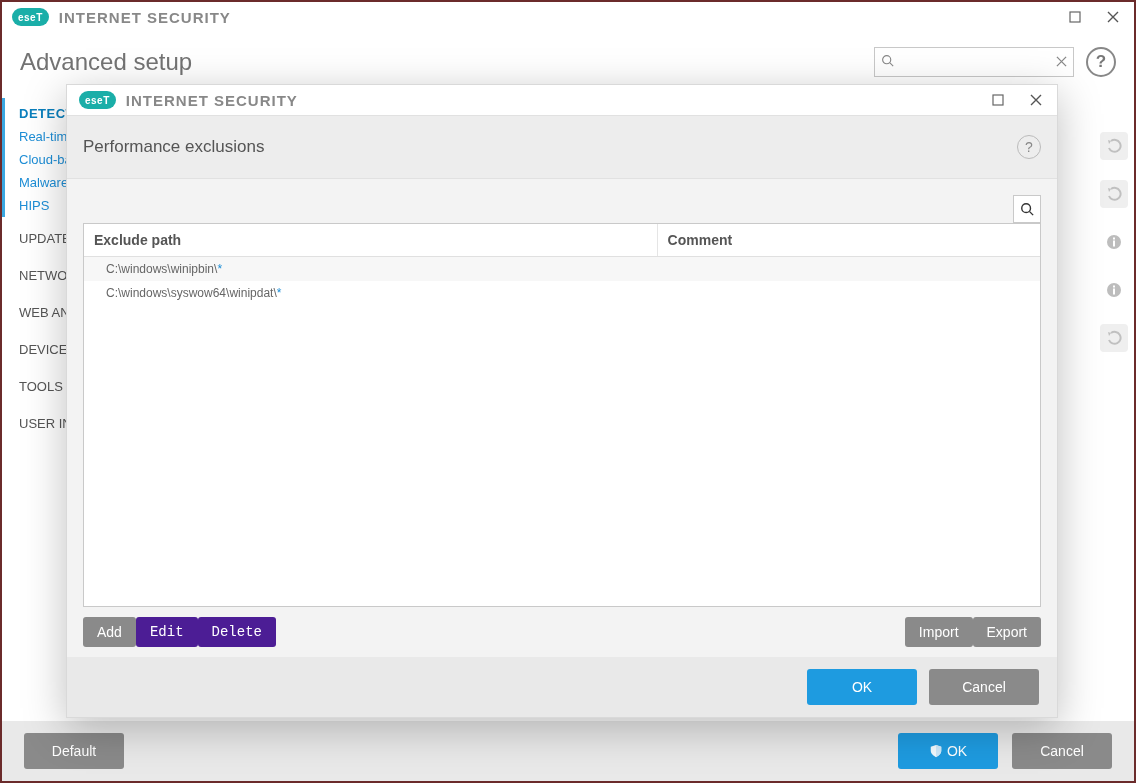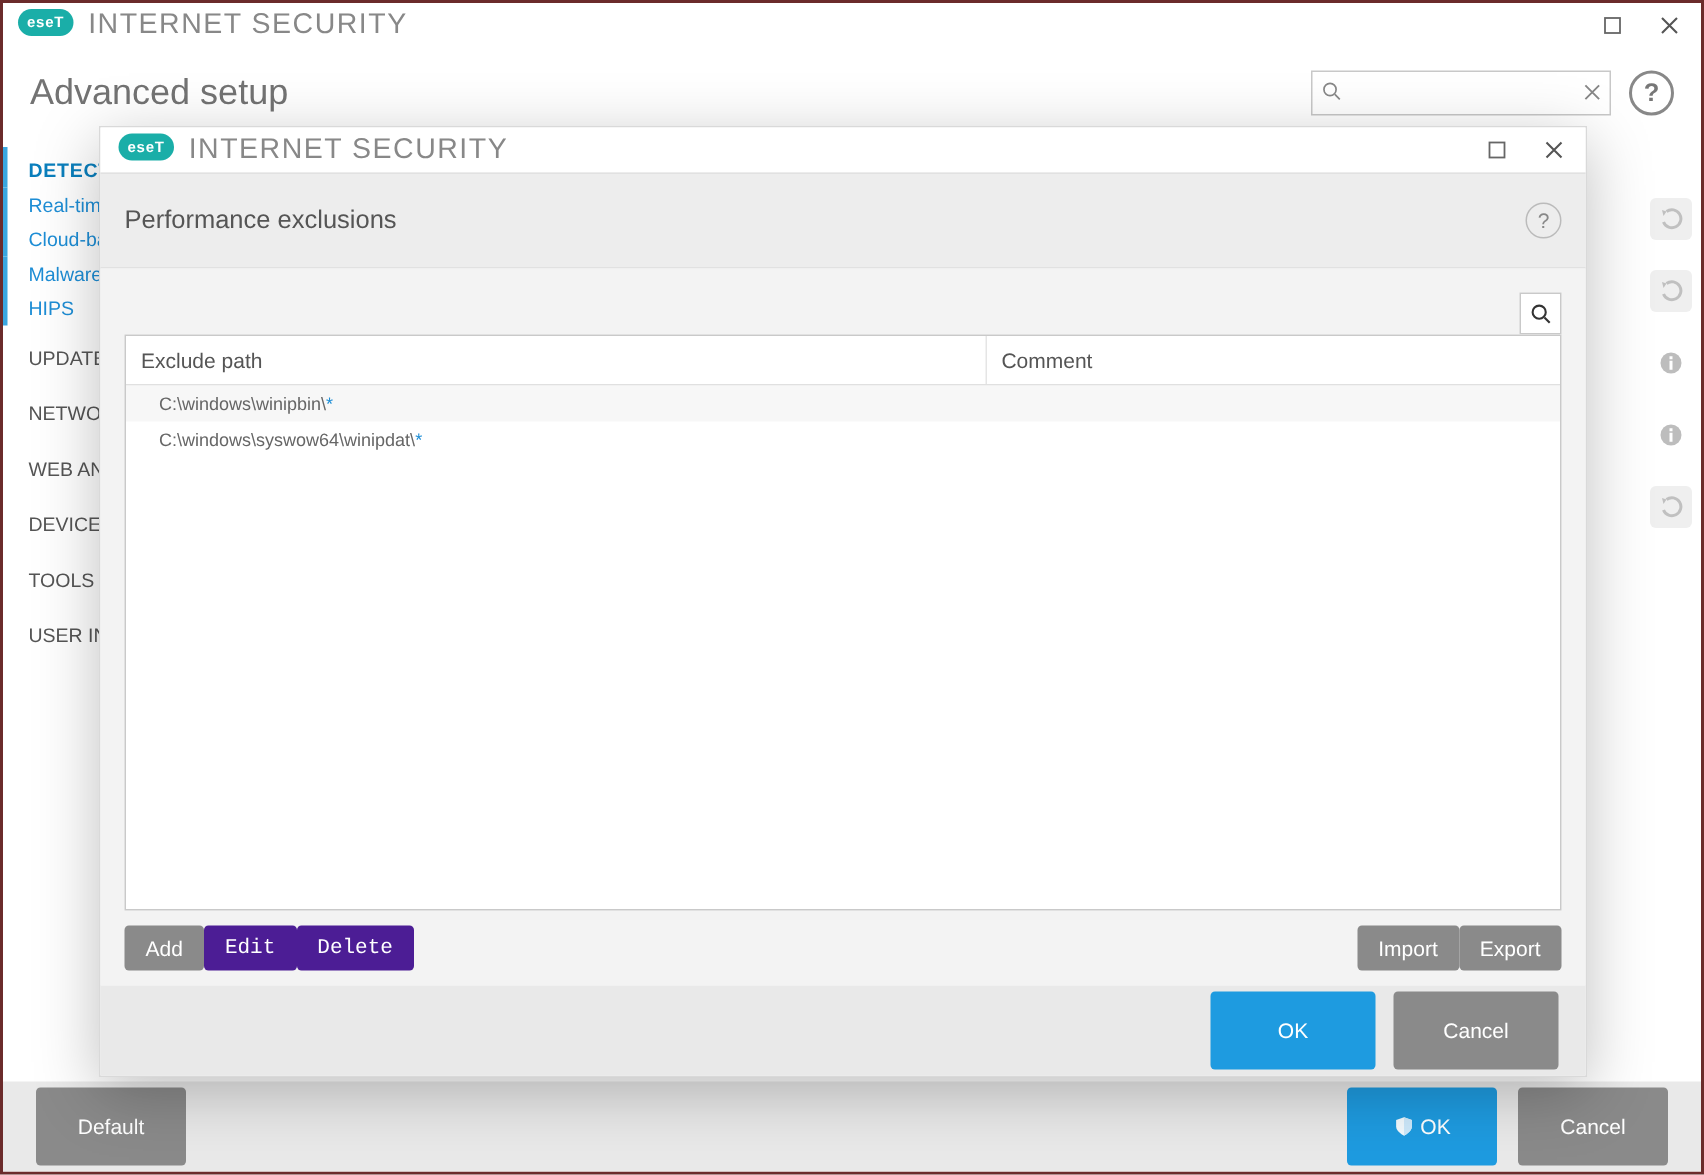--- a/index.html
+++ b/index.html
@@ -27,40 +27,41 @@
   .titlebar {
     height: 30px;
     display: flex;
     align-items: center;
     justify-content: space-between;
     padding: 0 6px 0 10px;
     background: #fff;
   }
   .brand {
     display: flex;
-    align-items: flex-start;
+    align-items: flex-end;
     gap: 10px;
   }
   .eset-badge {
     display: inline-flex;
     align-items: center;
     justify-content: center;
     height: 18px;
     padding: 0 6px;
     border-radius: 9px;
     background: #1aaea8;
     color: #fff;
     font-size: 10px;
     font-weight: 700;
     letter-spacing: 0.5px;
   }
   .brand-text {
     color: #888;
-    font-size: 19px;
+    font-size: 15px;
     letter-spacing: 1px;
+    font-weight: bold;
   }
   .win-controls { display: flex; gap: 8px; align-items: center; }
   .win-btn {
     width: 30px; height: 24px;
     display: flex; align-items: center; justify-content: center;
     color: #666; cursor: pointer;
   }
   .win-btn svg { width: 12px; height: 12px; }
 
   .main-header {
@@ -163,21 +164,21 @@
   .main-footer {
     height: 60px;
     background: #e9e9e9;
     display: flex;
     align-items: center;
     justify-content: space-between;
     padding: 0 22px;
   }
   .btn {
     min-width: 100px;
-    height: 52px;
+    height: 36px;
     padding: 0 22px;
     display: inline-flex;
     align-items: center;
     justify-content: center;
     border-radius: 3px;
     font-size: 14px;
     color: #fff;
     background: #8a8a8a;
     border: none;
     cursor: pointer;
@@ -270,20 +271,21 @@
     display: grid;
     grid-template-columns: 60% 40%;
     border-bottom: 1px solid #e0e0e0;
     background: #fff;
   }
   .th {
     padding: 8px 10px;
     font-size: 14px;
     color: #555;
     border-right: 1px solid #e5e5e5;
+    font-weight: bold;
   }
   .th:last-child { border-right: none; }
   .tbody { flex: 1; overflow: auto; }
   .tr {
     display: grid;
     grid-template-columns: 60% 40%;
   }
   .tr.alt { background: #f7f7f7; }
   .td {
     padding: 5px 10px 5px 22px;

